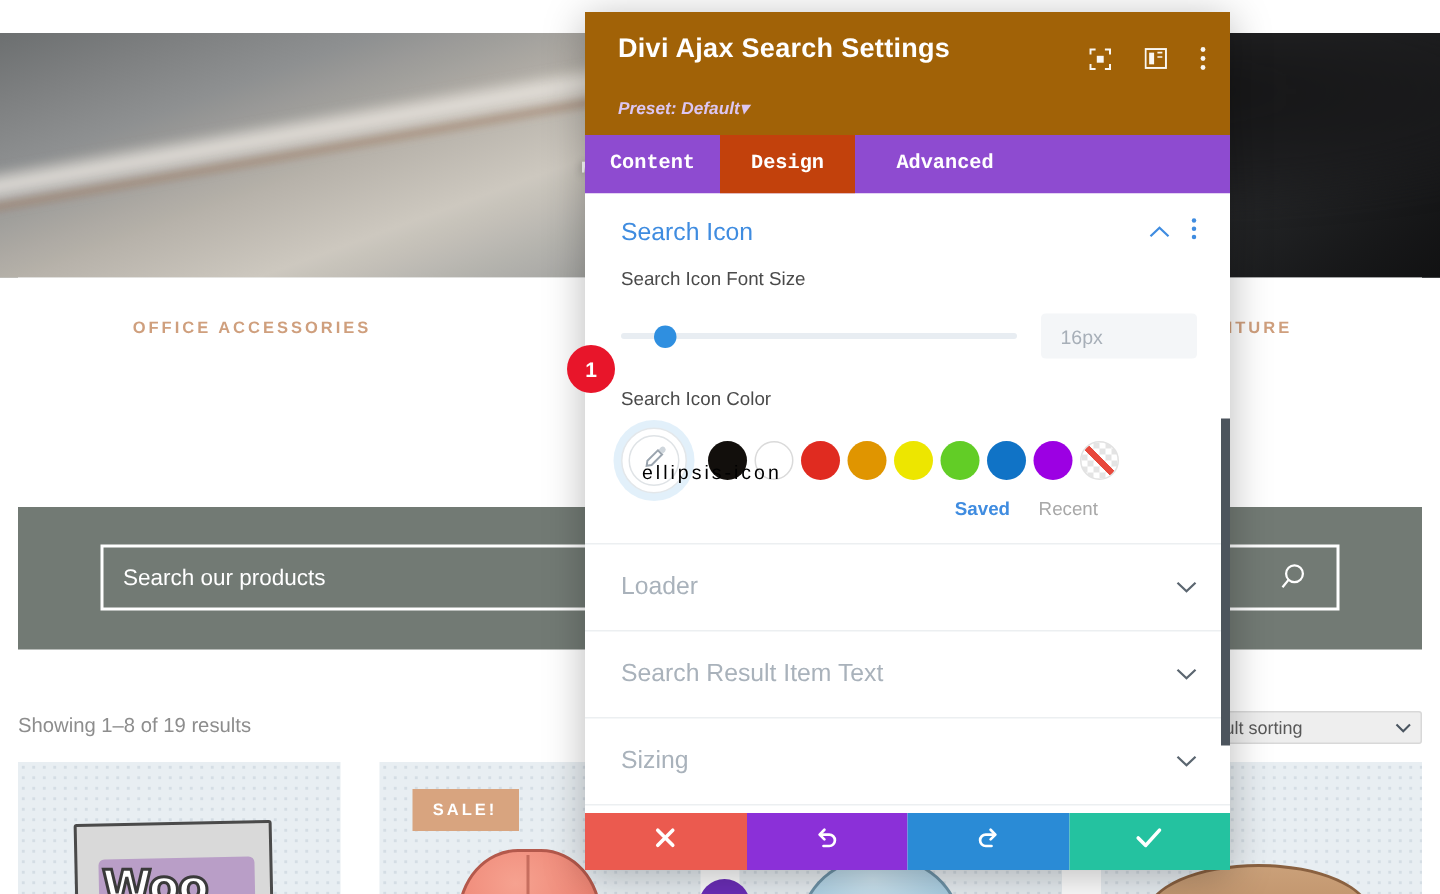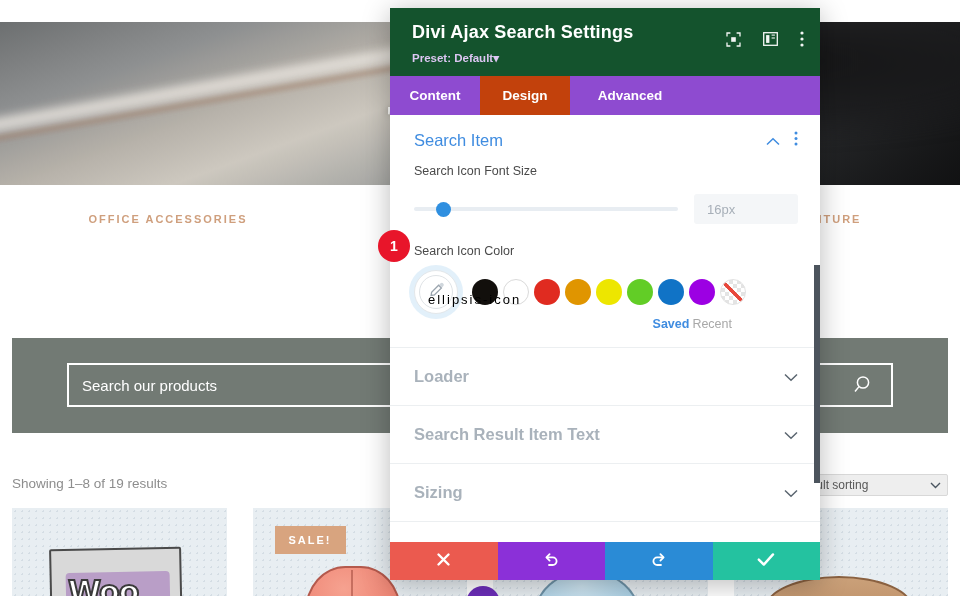--- a/index.html
+++ b/index.html
@@ -153,37 +153,37 @@
 
   
   .modal {
     position: absolute; left: 390px; top: 8px; width: 430px; height: 572px;
     background: #ffffff;
     box-shadow: 0 4px 26px rgba(0,0,0,.28);
     display: flex; flex-direction: column;
     overflow: hidden;
   }
   .modal-head {
-    background: #14532d; padding: 14px 33px 11px 22px; position: relative;
+    background: #a16207; padding: 14px 33px 11px 22px; position: relative;
     flex: 0 0 auto;
   }
   .modal-title {
     color: #ffffff; font-size: 18px; font-weight: 700; letter-spacing: .2px;
   }
   .modal-preset {
-    color: #dcc6f2; font-size: 11.5px; font-weight: 700; margin-top: 8px;
+    color: #dcc6f2; font-size: 11.5px; font-weight: 700; margin-top: 22px; font-style: italic;
   }
   .head-icons {
     position: absolute; right: 16px; top: 23px;
     display: flex; align-items: center; gap: 22px;
   }
   .head-icons .hi { line-height: 0; cursor: pointer; opacity: .95; }
 
   .tabs {
-    background: #8e4bd0; display: flex; flex: 0 0 auto;
+    background: #8e4bd0; display: flex; flex: 0 0 auto; font-family: Liberation Mono, monospace;
   }
   .tab {
     padding: 12px 0; text-align: center;
     color: #ffffff; font-size: 13.5px; font-weight: 700;
     width: 90px;
   }
   .tab.wide { width: 120px; }
   .tab.active { background: #c2410c; }
 
   .panel-body {
@@ -240,30 +240,30 @@
       linear-gradient(45deg, transparent 44%, #e8483c 44%, #e8483c 56%, transparent 56%),
       repeating-conic-gradient(#ffffff 0 25%, #e4e4e4 0 50%) 0 0 / 8px 8px;
     border: 1px solid #e2e2e2;
   }
   .swatch-foot {
     display: flex; align-items: center; justify-content: flex-end;
     gap: 3px; margin-top: 10px; padding-right: 66px;
     font-size: 12.5px;
   }
   .saved-link { color: #3f8ce0; font-weight: 700; }
-  .recent-link { color: #a8a8a8; }
+  .recent-link { color: #a8a8a8; margin-left: 16px; }
   .ellipsis-btn {
     margin-top: -22px; margin-left: 14px; color: #000000;
     letter-spacing: 2px; font-size: 13px;
   }
 
   .sec-collapsed {
     border-top: 1px solid #eceff1;
     padding: 19px 22px 19px 24px;
-    display: flex; align-items: center; justify-content: space-between; font-weight: bold;
+    display: flex; align-items: center; justify-content: space-between;
   }
   .sec-collapsed .t { color: #a9b2bb; font-size: 16.5px; }
 
   .panel-scroll {
     position: absolute; right: 0; top: 0; width: 6px; height: 218px;
     background: #4c545d;
   }
 
   .modal-foot {
     flex: 0 0 auto; display: flex; height: 38px;
@@ -385,21 +385,21 @@
     <div class="tabs">
       <div class="tab">Content</div>
       <div class="tab active">Design</div>
       <div class="tab wide">Advanced</div>
     </div>
 
     <div class="panel-body">
 
       <div class="section-open">
         <div class="sec-head">
-          <div class="sec-title">Search Item</div>
+          <div class="sec-title">Search Icon</div>
           <div class="sec-tools">
             <span>
               <svg width="14" height="9" viewBox="0 0 14 9">
                   <path d="M1 7.5L7 1.8l6 5.7" fill="none" stroke="#3f8ce0" stroke-width="1.5"></path>
                 </svg>
             </span>
             <span>
               <svg width="4" height="15" viewBox="0 0 4 15">
                 <circle cx="2" cy="2" r="1.5" fill="#3f8ce0"></circle>
                 <circle cx="2" cy="7.5" r="1.5" fill="#3f8ce0"></circle>

